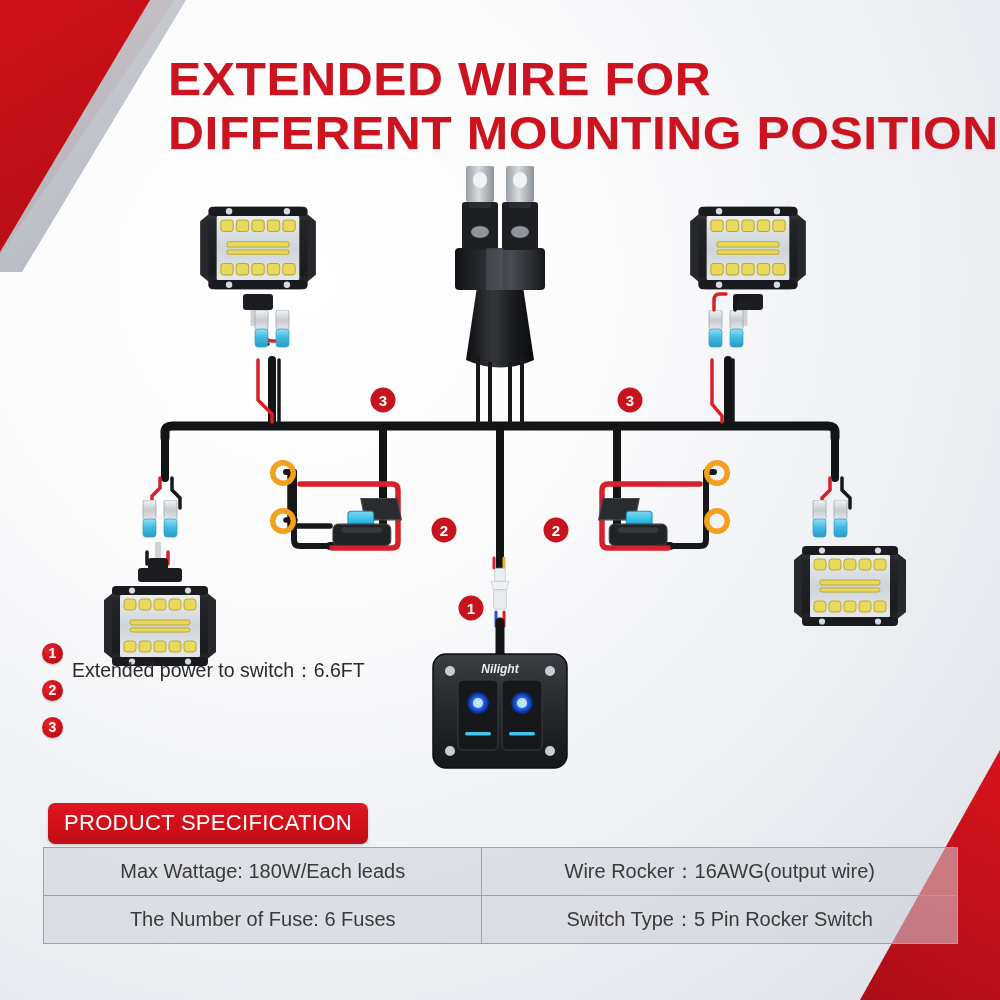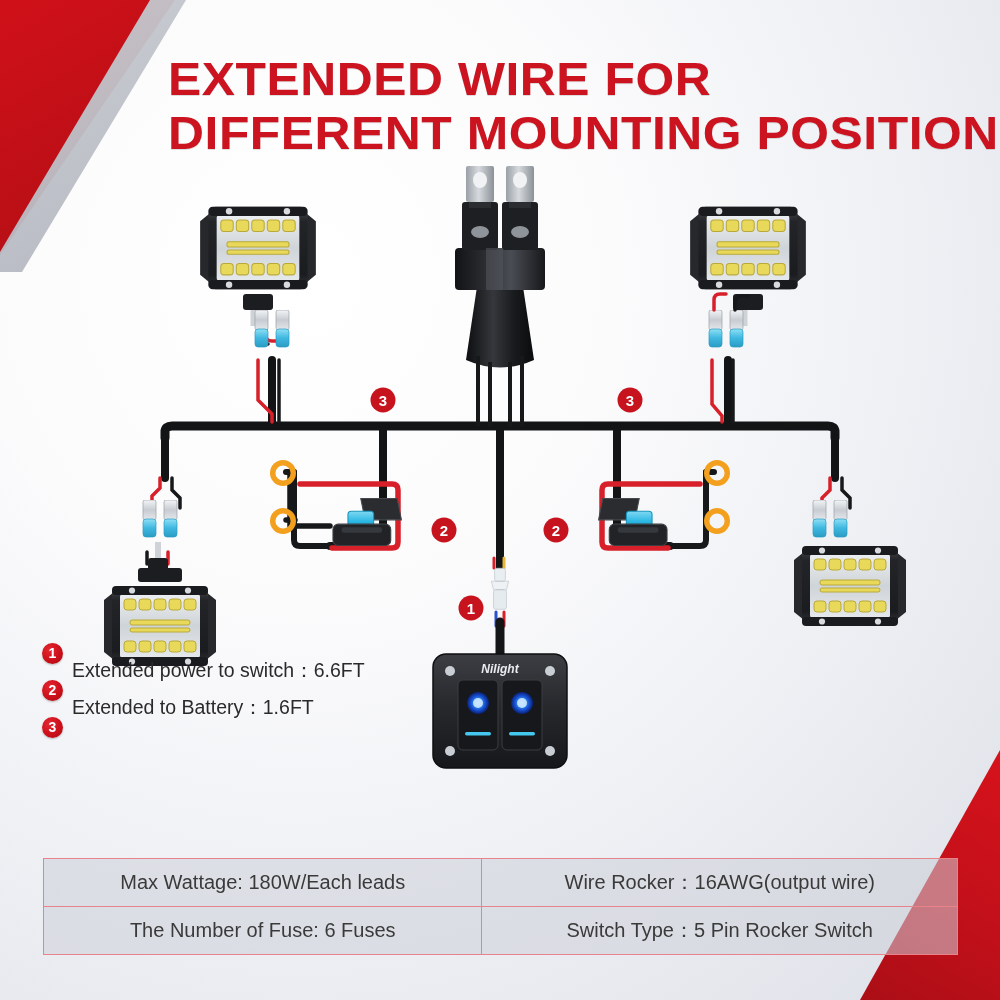--- a/index.html
+++ b/index.html
@@ -67,21 +67,20 @@
     position:absolute;left:48px;top:803px;
     background:linear-gradient(180deg,#e01621 0%,#cf1019 55%,#bd0d16 100%);
     color:#fff;font-size:22px;letter-spacing:.3px;
     padding:7px 16px 8px 16px;border-radius:7px;
     box-shadow:0 1px 3px rgba(0,0,0,.22);
   }
   .spec-table{
     position:absolute;left:43px;top:847px;width:915px;
     border-collapse:collapse;
     background:rgba(205,208,217,.55);
-    margin-top:11px;
   }
   .spec-table td{
     border:1px solid #e8838c;
     height:47px;
     font-size:20px;color:#3a3a3a;
     text-align:center;
     padding:0 8px;
     white-space:nowrap;
   }
 </style>
@@ -392,27 +391,27 @@
   </svg>
   </div>
 
   <div class="legend">
     <div class="legend-row">
       <div class="badge">1</div>
       <div class="legend-text">Extended power to switch：6.6FT</div>
     </div>
     <div class="legend-row">
       <div class="badge">2</div>
-      <div class="legend-text">Extended to Battery：1.6FT</div>
     </div>
     <div class="legend-row">
       <div class="badge">3</div>
     </div>
   </div>
 
+  <div class="spec-badge">PRODUCT SPECIFICATION</div>
 
   <table class="spec-table">
     <tbody>
       <tr>
         <td>Max Wattage: 180W/Each leads</td>
         <td>Wire Rocker：16AWG(output wire)</td>
       </tr>
       <tr>
         <td>The Number of Fuse: 6 Fuses</td>
         <td>Switch Type：5 Pin Rocker Switch</td>

